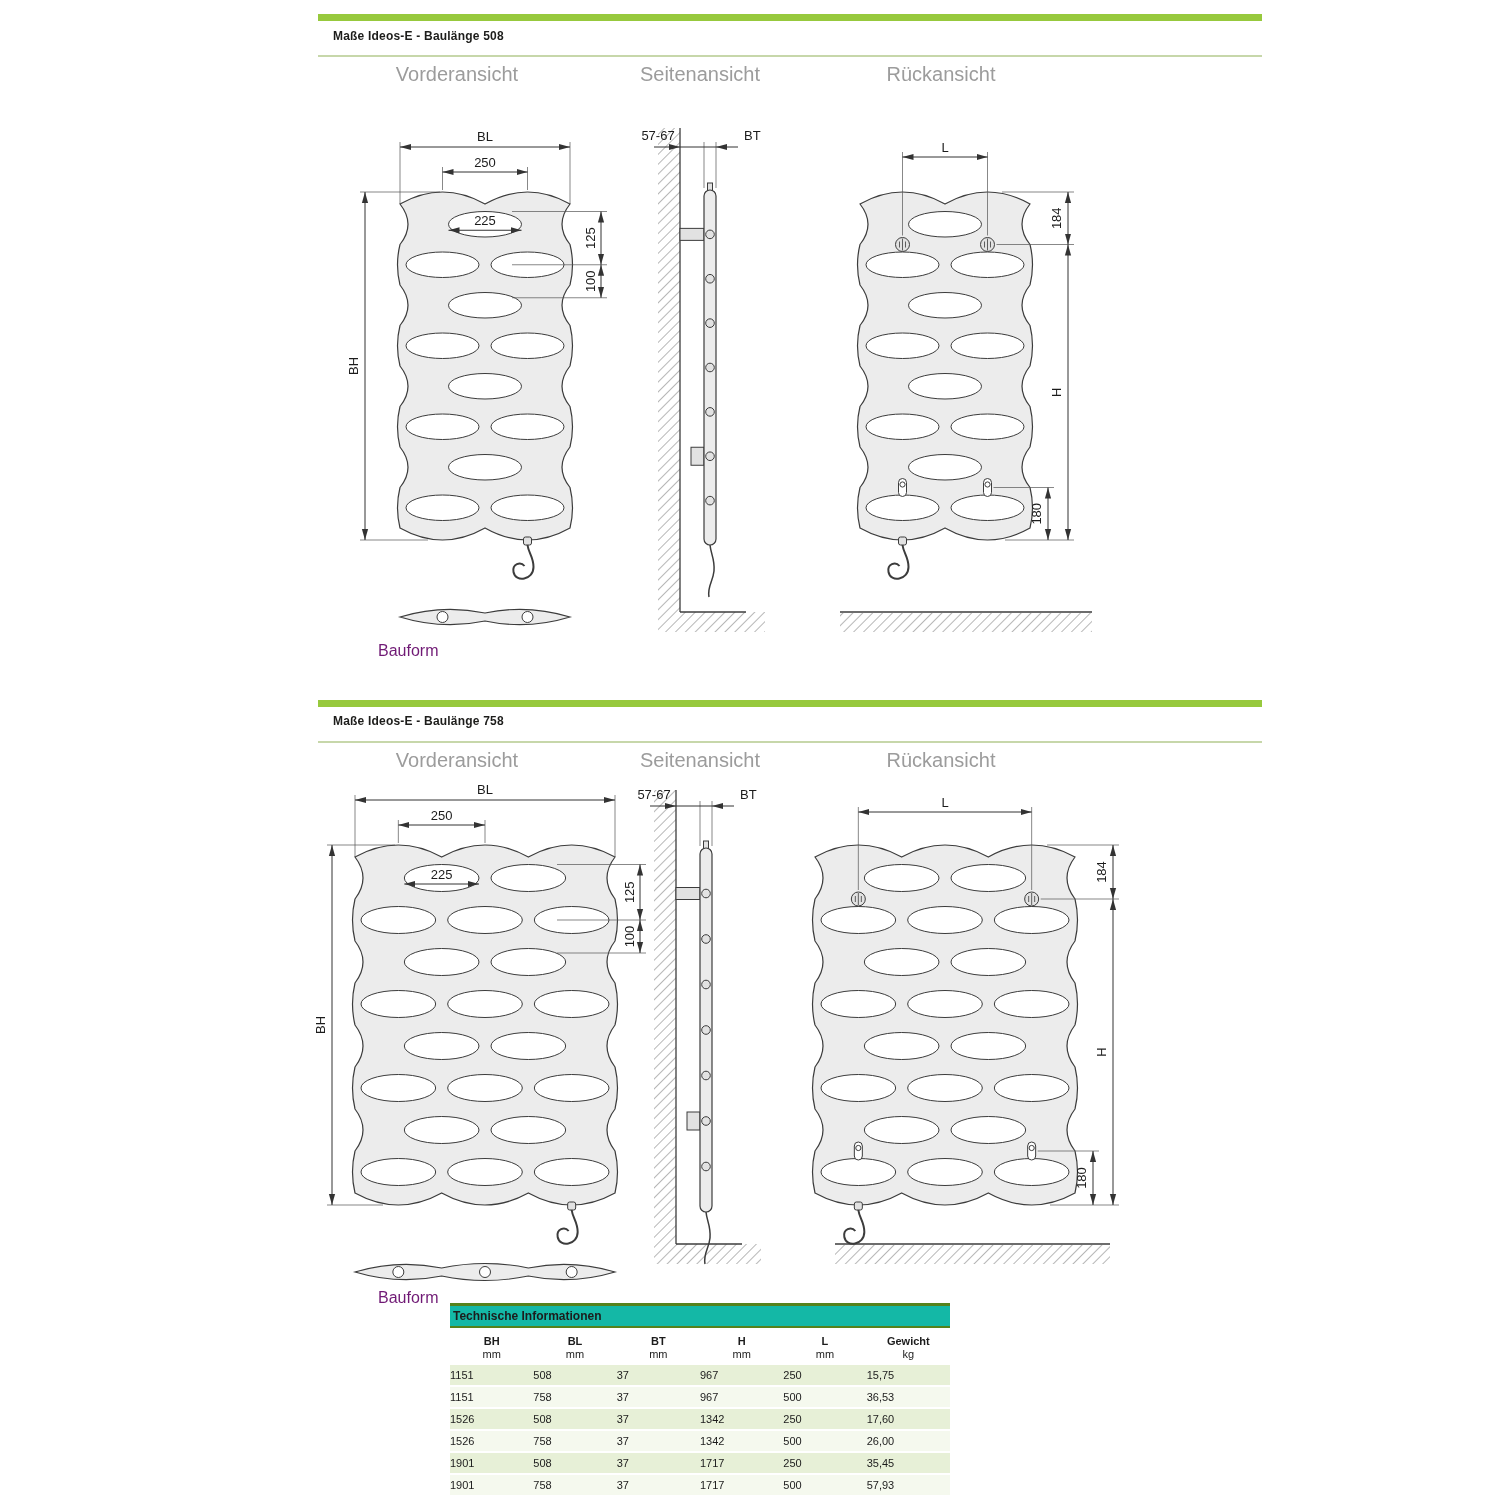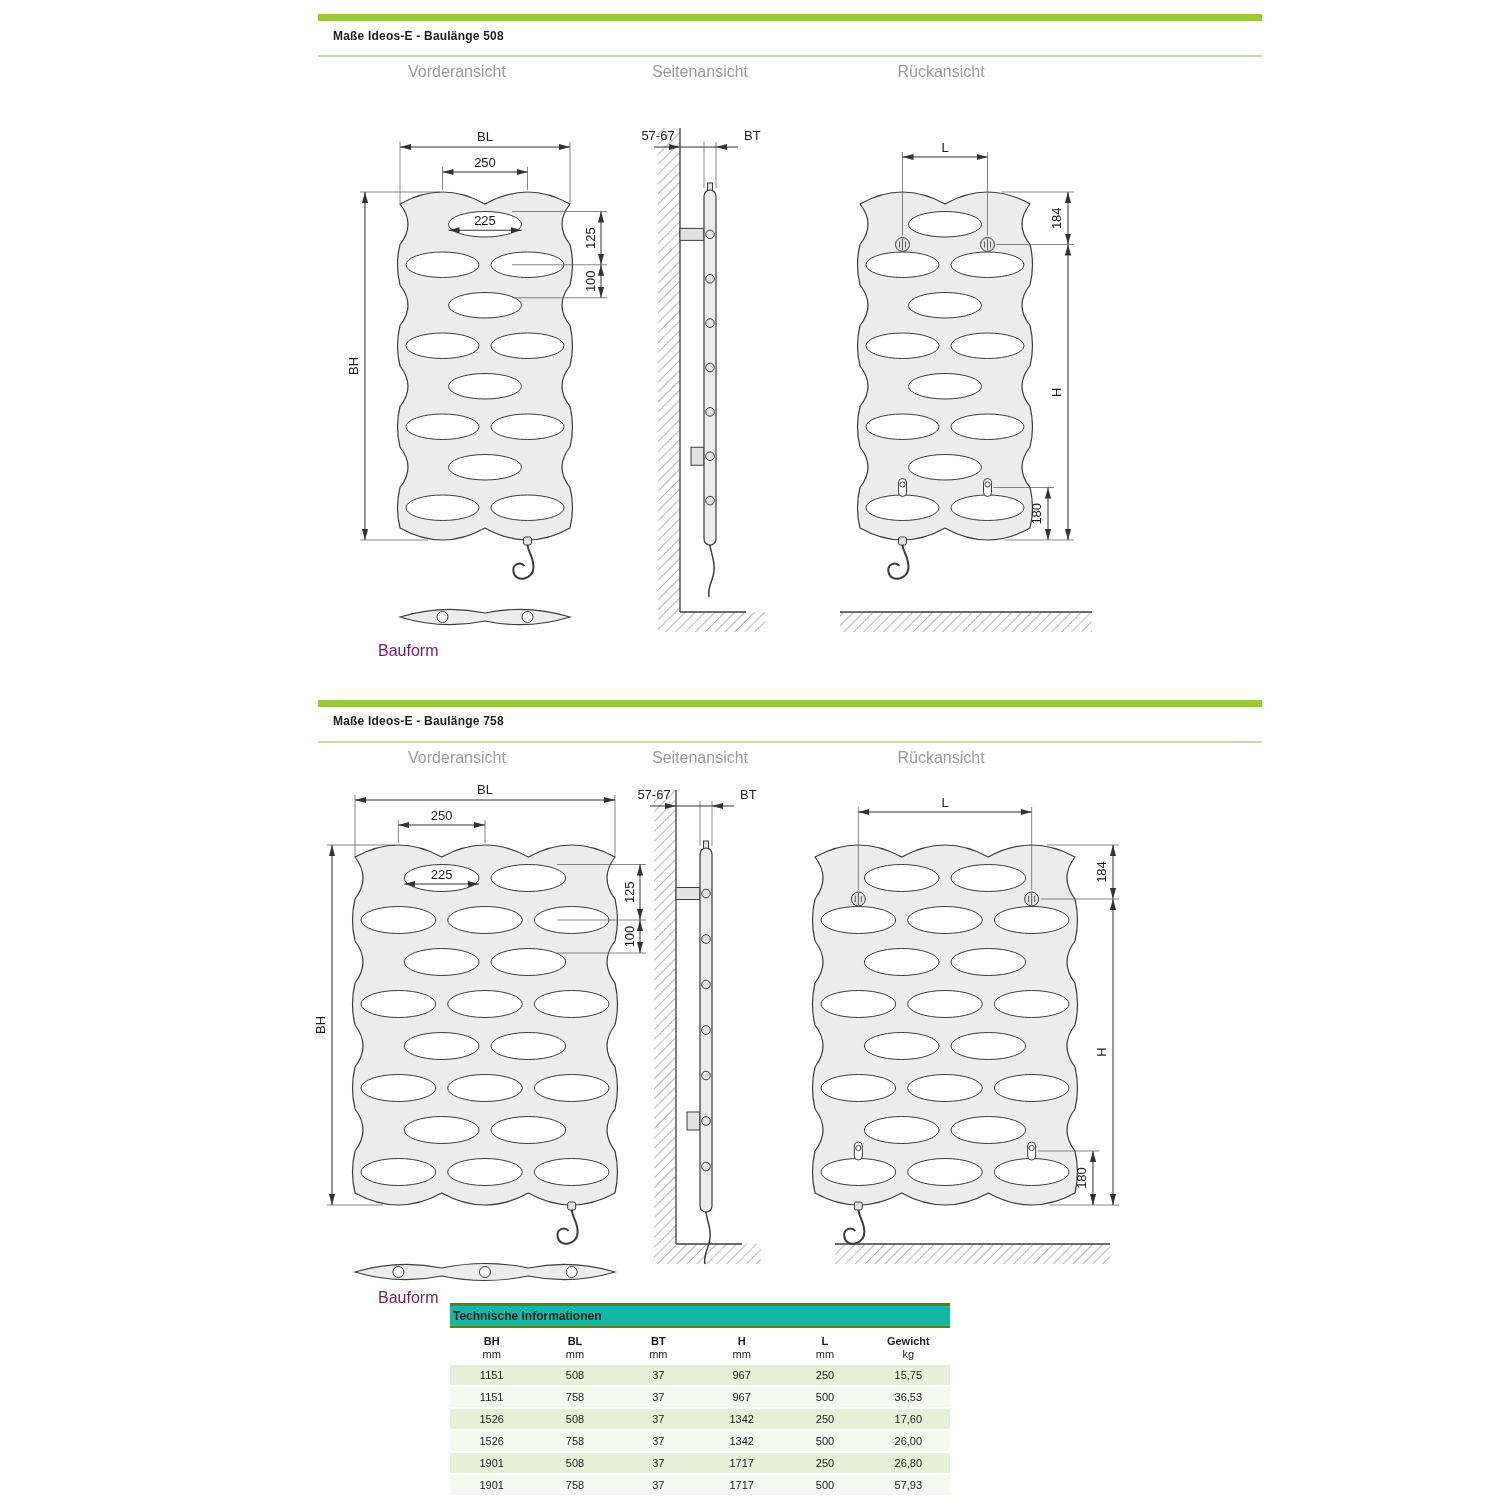--- a/index.html
+++ b/index.html
@@ -2,41 +2,41 @@
 <html style="--accent: #97c93d; --rule: #c7d7aa; --tgreen: #55821c; --rowg: #e7f0d7; --rowl: #f5f9ee;"><head>
 <meta charset="utf-8">
 <style>
   *{margin:0;padding:0;box-sizing:border-box}
   html,body{background:#fff}
   body{width:1500px;height:1500px;font-family:"Liberation Sans",sans-serif;position:relative;overflow:hidden}
   .page{position:absolute;left:0;top:0;width:1500px;height:1500px}
   .greenbar{position:absolute;left:318px;width:944px;height:7px;background:var(--accent,#97c93d)}
   .sec-title{position:absolute;left:333px;font-size:12px;font-weight:bold;color:#1d1d1b;letter-spacing:.2px}
   .rule{position:absolute;left:318px;width:944px;height:2px;background:var(--rule,#c7d7aa)}
-  .vlabel{position:absolute;transform:translateX(-50%);font-size:16px;color:#9c9c9c;white-space:nowrap}
+  .vlabel{position:absolute;transform:translateX(-50%);font-size:20px;color:#9c9c9c;white-space:nowrap}
   .bauform-label{position:absolute;font-size:16px;color:#701a75}
   #drawing{position:absolute;left:0;top:0}
   #drawing .panel{fill:#ececec;stroke:#3c3c3c;stroke-width:1.2}
   #drawing .hole{fill:#ffffff;stroke:#3c3c3c;stroke-width:1}
   #drawing .part{fill:#e2e2e2;stroke:#3c3c3c;stroke-width:1}
   #drawing .ln{stroke:#3c3c3c;stroke-width:1.3;fill:none}
   #drawing .dln{stroke:#333;stroke-width:1;fill:none}
   #drawing .ext{stroke:#555;stroke-width:.7;fill:none}
   #drawing .thin{stroke:#3c3c3c;stroke-width:.8;fill:none}
   #drawing .cable{fill:none;stroke:#3c3c3c;stroke-width:2}
   #drawing .cable2{fill:none;stroke:#3c3c3c;stroke-width:1.5}
   #drawing .hatch{fill:url(#hatchp);stroke:none}
   #drawing text.dim{font-family:"Liberation Sans",sans-serif;font-size:13px;fill:#1c1c1c}
   .tech-table{position:absolute;left:450px;top:1303px;width:500px;font-size:11px;color:#1c1c1c}
   .tt-title{border-top:3px solid var(--tgreen,#55821c);border-bottom:2px solid var(--tgreen,#55821c);
             font-weight:bold;font-size:12px;padding:3px 0 3px 3px;background:#14b8a6}
   .tech-table table{width:100%;border-collapse:collapse;table-layout:fixed;margin-top:2px}
   .tech-table thead th{font-weight:bold;text-align:center;padding:5px 0 4px;background:#fff;line-height:13px}
   .tech-table thead th .unit{font-weight:normal}
-  .tech-table tbody td{text-align:center;padding:4px 0;border-bottom:2px solid #fff}
+  .tech-table tbody td{padding:4px 0;border-bottom:2px solid #fff}
   .tech-table tbody tr.odd{background:var(--rowg,#e7f0d7)}
   .tech-table tbody tr.even{background:var(--rowl,#f5f9ee)}
 </style>
 </head>
 <body>
 
 <div class="page">
 
   <svg id="drawing" width="1500" height="1500">
       <defs>
@@ -374,21 +374,21 @@
             <td>1342</td>
             <td>500</td>
             <td>26,00</td>
           </tr>
           <tr class="odd">
             <td>1901</td>
             <td>508</td>
             <td>37</td>
             <td>1717</td>
             <td>250</td>
-            <td>26,80</td>
+            <td>35,45</td>
           </tr>
           <tr class="even">
             <td>1901</td>
             <td>758</td>
             <td>37</td>
             <td>1717</td>
             <td>500</td>
             <td>57,93</td>
           </tr>
         </tbody>

